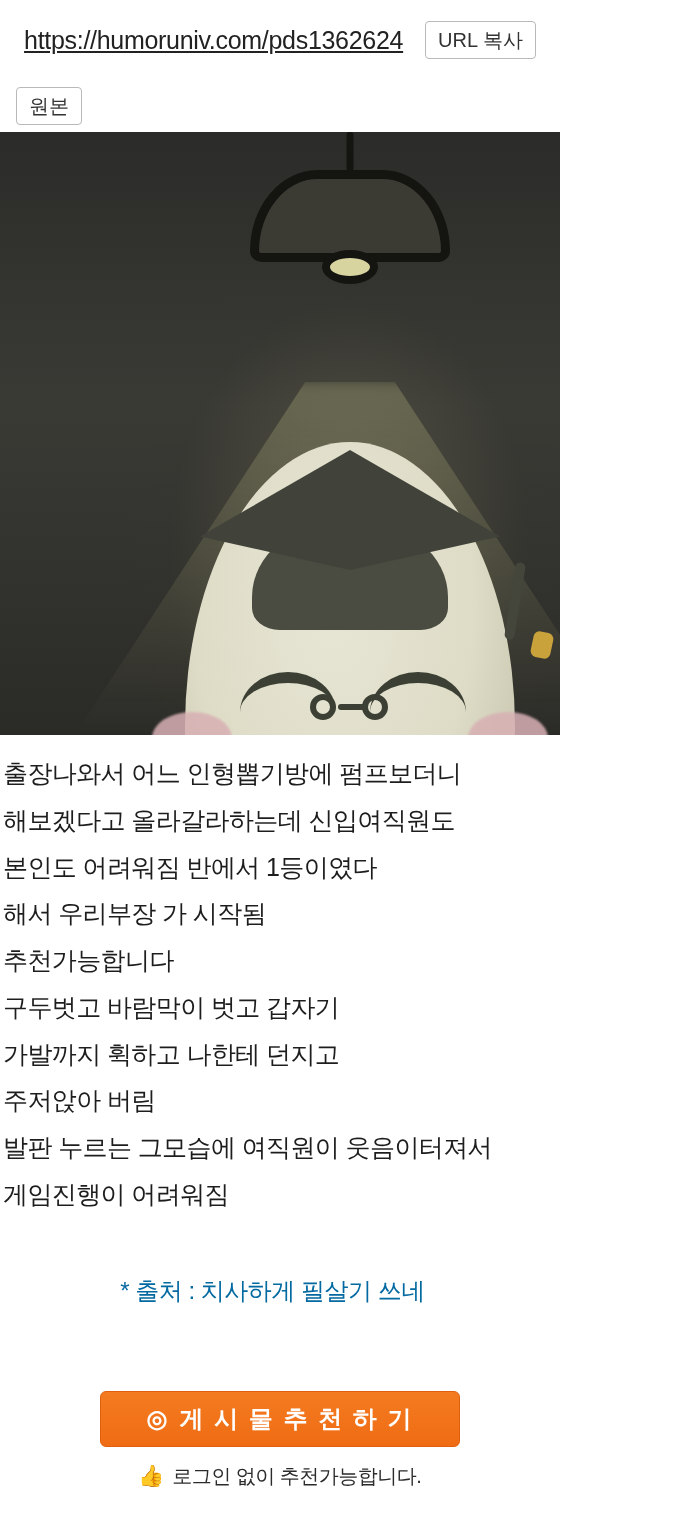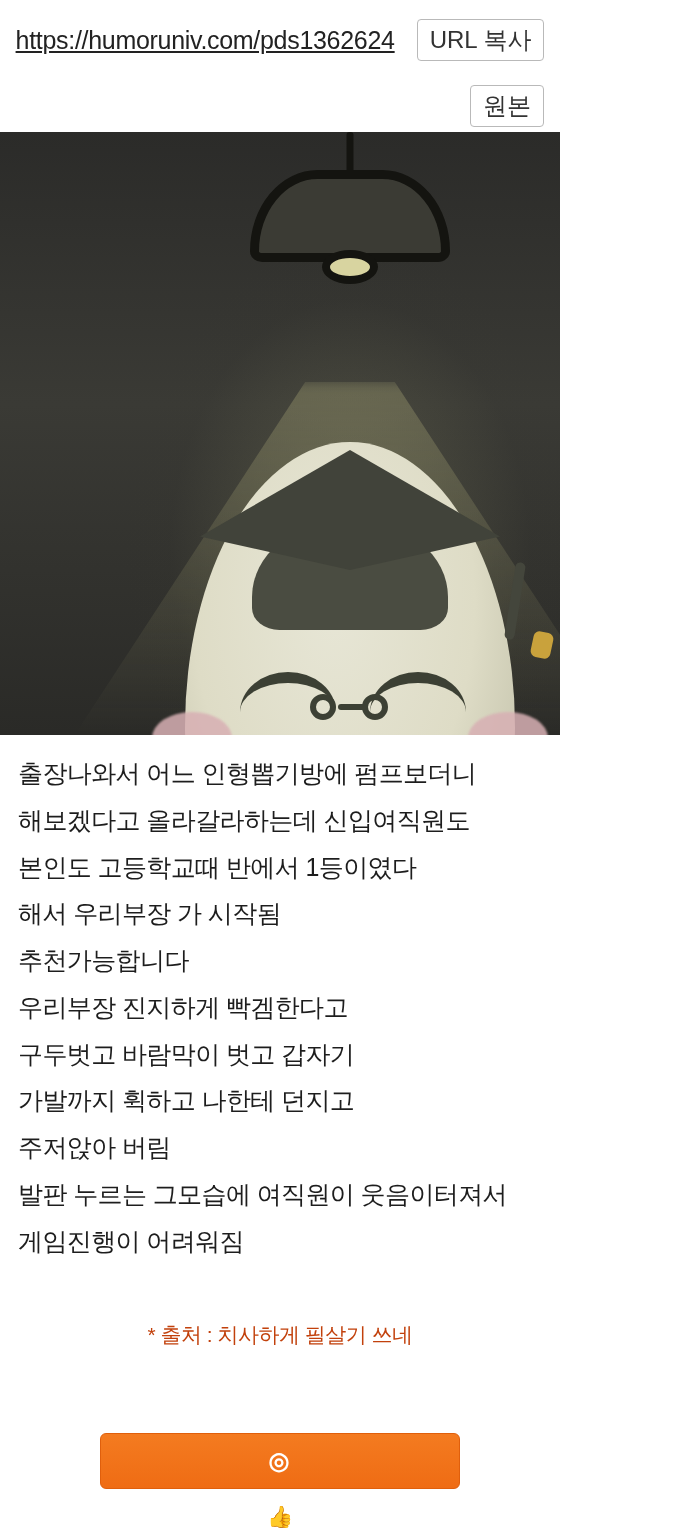--- a/index.html
+++ b/index.html
@@ -30,34 +30,33 @@
     font-size: 25px;
     color: #222;
     text-decoration: underline;
     letter-spacing: -0.3px;
     white-space: nowrap;
   }
   .btn-outline {
     border: 1px solid #b9b9b9;
     background: #fff;
     border-radius: 4px;
-    font-size: 24px;
+    font-size: 20px;
     color: #333;
     padding: 8px 12px;
     line-height: 1;
     white-space: nowrap;
     font-family: "Liberation Sans", sans-serif;
   }
 
   
   .orig-row {
     height: 52px;
     display: flex;
     align-items: center;
-    justify-content: flex-end;
     padding: 0 16px 0 16px;
   }
 
   
   .image-area {
     position: relative;
     width: 700px;
     height: 603px;
     background: #2e2e2c;
     overflow: hidden;
@@ -227,33 +226,33 @@
     left: 338px;
     top: 572px;
     width: 28px;
     height: 6px;
     background: #3c4034;
     border-radius: 3px;
   }
 
   
   .post-text {
-    padding: 24px 18px 6px 18px;
+    padding: 24px 18px 6px 3px;
   }
   .post-text p {
     margin: 0 0 18px 0;
     font-size: 25px;
     line-height: 1.15;
     color: #1d1d1d;
     letter-spacing: -0.6px;
   }
   .source {
     text-align: center;
-    font-size: 21px;
-    color: #c2410c;
+    font-size: 24px;
+    color: #0369a1;
     margin-top: 66px;
     letter-spacing: -0.5px;
   }
 
   
   .rec-wrap {
     margin-top: 78px;
     padding: 0 100px;
   }
   .rec-btn {
@@ -325,35 +324,36 @@
     <div class="brow right"></div>
     <div class="lens left"></div>
     <div class="lens right"></div>
     <div class="bridge"></div>
 
   </div>
 
   <div class="post-text">
     <p>출장나와서 어느 인형뽑기방에 펌프보더니</p>
     <p>해보겠다고 올라갈라하는데 신입여직원도</p>
-    <p>본인도 고등학교때 반에서 1등이였다</p>
+    <p>본인도 어려워짐 반에서 1등이였다</p>
     <p>해서 우리부장 가 시작됨</p>
     <p>추천가능합니다</p>
-    <p>우리부장 진지하게 빡겜한다고</p>
     <p>구두벗고 바람막이 벗고 갑자기</p>
     <p>가발까지 휙하고 나한테 던지고</p>
     <p>주저앉아 버림</p>
     <p>발판 누르는 그모습에 여직원이 웃음이터져서</p>
     <p>게임진행이 어려워짐</p>
 
     <div class="source">* 출처 : 치사하게 필살기 쓰네</div>
   </div>
 
   <div class="rec-wrap">
     <button class="rec-btn">
       <span>◎</span>
+      <span>게 시 물   추 천 하 기</span>
     </button>
     <div class="rec-note">
       <span class="thumb">👍</span>
+      <span>로그인 없이 추천가능합니다.</span>
     </div>
   </div>
 
 </div>
 
 </body></html>

